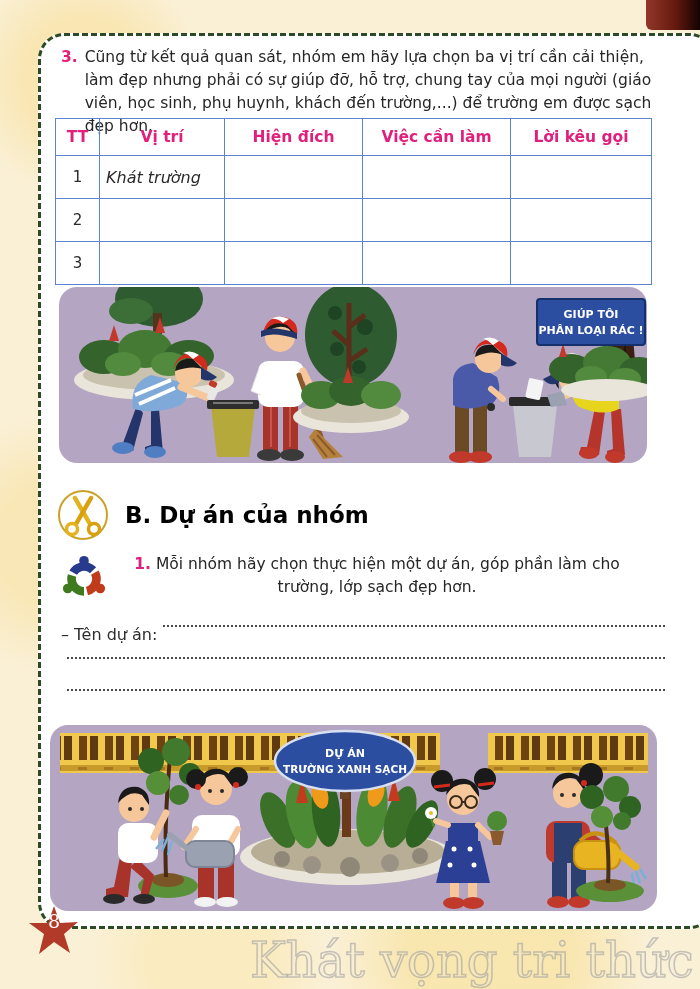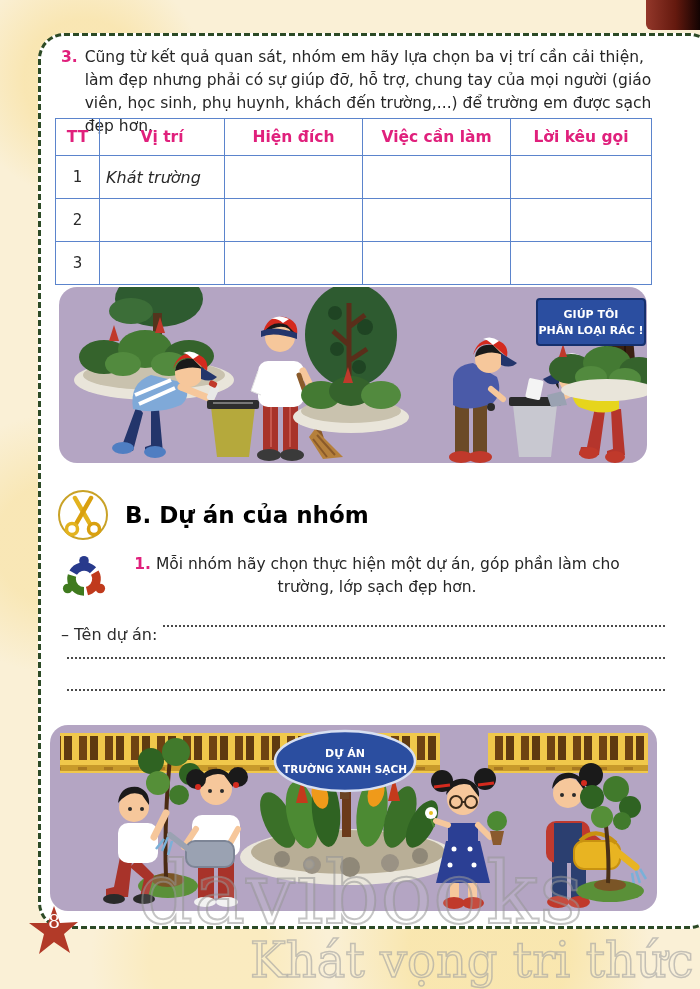--- a/index.html
+++ b/index.html
@@ -417,16 +417,15 @@
 
   </div>
 
   <div class="star">
     <svg width="52" height="52" viewBox="0 0 52 52">
       <path d="M26 1 L32 18 L50 17 L36 29 L42 48 L26 37 L11 49 L16 29 L1 18 L20 18 Z" fill="#b23a28"></path>
     </svg>
     <div class="n">8</div>
   </div>
 
-  <div class="wm1">davibooks</div>
   <div class="wm2">Khát vọng tri thức</div>
 
 </div>
 
 </body></html>

